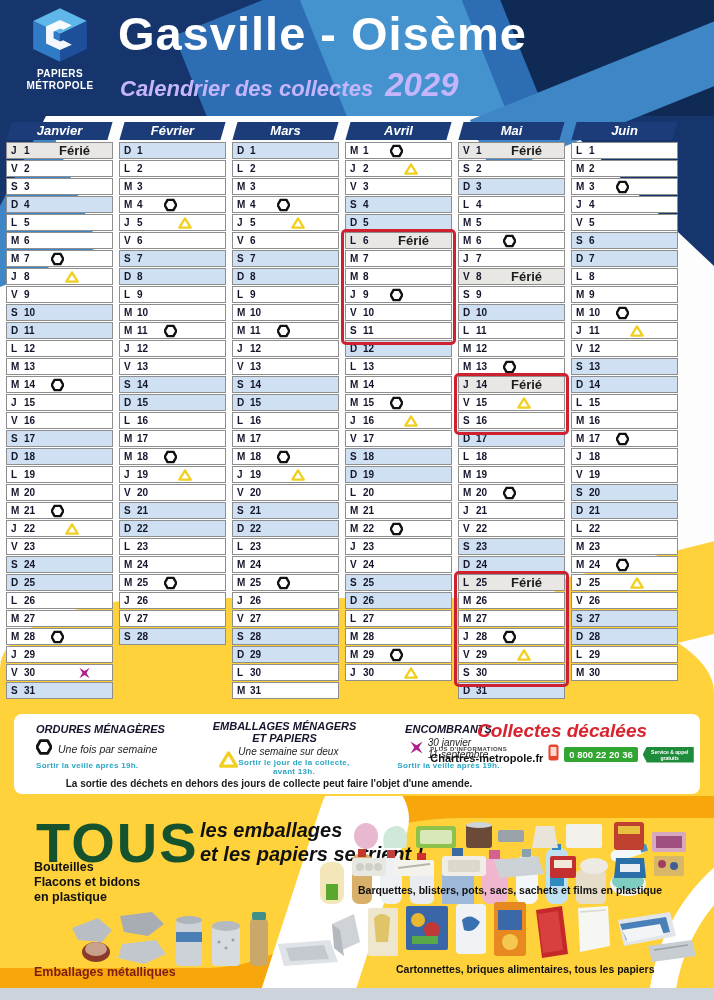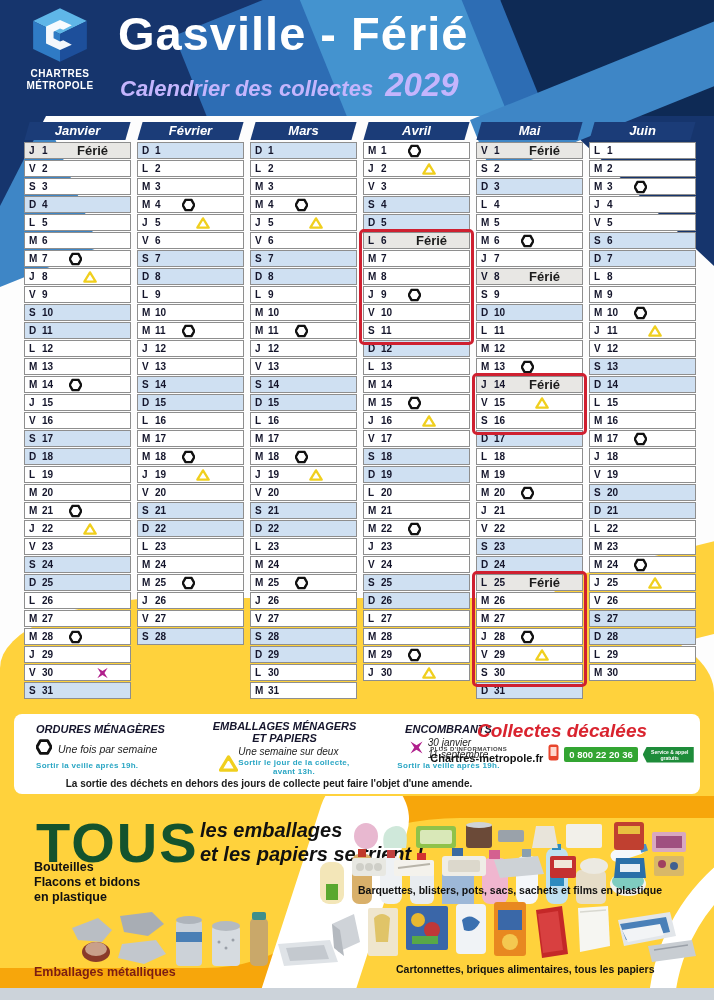--- a/index.html
+++ b/index.html
@@ -21,21 +21,21 @@
   .dec{position:absolute;}
   .d-right-wedge{left:520px;top:116px;width:194px;height:150px;background:#16356d;
                  clip-path:polygon(18% 0,100% 0,100% 100%);}
   .d-right-band{left:470px;top:120px;width:340px;height:60px;background:#3e86c6;transform:rotate(-22deg);transform-origin:left top;}
   .d-left-band{left:-70px;top:150px;width:150px;height:130px;background:#3e86c6;transform:rotate(-22deg);}
   .d-left-wedge{left:0;top:116px;width:46px;height:90px;background:#16356d;clip-path:polygon(0 0,100% 0,0 100%);}
   .yellow-bg{position:absolute;left:0;top:598px;width:714px;height:392px;background:#ffd23c;
              border-top-left-radius:170px 70px;border-top-right-radius:240px 95px;}
   .yellow-wedge{left:560px;top:556px;width:200px;height:90px;background:#ffd23c;transform:rotate(-14deg);}
   
-  .months{position:absolute;left:24px;top:122px;width:680px;z-index:2;display:flex;gap:6px;}
+  .months{position:absolute;left:6px;top:122px;width:680px;z-index:2;display:flex;gap:6px;}
   .month{width:107px;flex:0 0 107px;}
   .mh{position:relative;height:20px;}
   .mh-bg{position:absolute;left:3px;right:3px;top:0;bottom:2px;background:#1b3c78;transform:skewX(-16deg);}
   .mh-t{position:relative;display:block;color:#fff;font-weight:bold;font-style:italic;font-size:13px;
         line-height:18px;text-align:center;}
   .rows{position:relative;}
   .dr{position:relative;height:17px;margin-bottom:1px;box-sizing:border-box;border:1px solid #8e8e8e;
       background:#fff;font-size:10px;font-weight:bold;color:#14152b;line-height:15px;}
   .dr.we{background:#cfe0f2;}
   .dr.fer{background:#e8e7e4;}
@@ -48,21 +48,21 @@
   .mk-x{left:71px;}
   .rb{position:absolute;left:-4px;right:-4px;border:3px solid #cf2030;border-radius:5px;z-index:5;pointer-events:none;}
   
   .legend{position:absolute;left:14px;top:714px;width:686px;height:80px;background:#fff;border-radius:8px;z-index:3;}
   .li-title{font-weight:bold;font-style:italic;font-size:11px;color:#15152c;}
   .li-desc{font-style:italic;font-size:10.5px;color:#222;}
   .li-note{font-weight:bold;font-size:8px;color:#2aa6c4;letter-spacing:.3px;}
   .li1{position:absolute;left:22px;top:9px;}
   .li1 .row{display:flex;align-items:center;gap:6px;margin:4px 0 2px;}
   .li2{position:absolute;left:178px;top:6px;width:185px;text-align:center;}
-  .li2 .row{display:flex;align-items:flex-end;justify-content:center;margin-top:2px;}
+  .li2 .row{display:flex;align-items:center;justify-content:center;margin-top:2px;}
   .li3{position:absolute;left:372px;top:9px;width:125px;text-align:center;}
   .li3 .row{display:flex;align-items:center;justify-content:center;gap:4px;margin-top:2px;}
   .it{font-style:italic;font-size:10px;color:#222;text-align:left;line-height:12px;}
   .attention{position:absolute;left:402px;top:6px;width:292px;text-align:center;}
   .at{color:#d9232e;font-weight:bold;font-style:italic;font-size:19px;line-height:21px;}
   .contact{display:flex;align-items:center;justify-content:center;gap:5px;margin-top:3px;}
   .ci1{font-size:6px;font-weight:bold;color:#444;letter-spacing:.4px;text-align:left;}
   .ci2{font-size:11px;font-weight:bold;color:#111;text-align:left;}
   .phone-num{background:#33a532;color:#fff;font-weight:bold;font-size:9.5px;padding:2px 5px;border-radius:2px;white-space:nowrap;}
   .badge{background:#1e8c3a;color:#fff;font-size:5px;line-height:6px;font-weight:bold;padding:2px 3px 2px 6px;
@@ -95,24 +95,24 @@
     <div class="hdr-band hb3"></div>
     <div class="logo">
       <span>
         <svg width="58" height="58" viewBox="0 0 54 54">
           <polygon points="27,2 52,14 27,26 2,14" fill="#5fb6e8"></polygon>
           <polygon points="52,14 52,40 27,52 27,26" fill="#1d4f9b"></polygon>
           <polygon points="2,14 27,26 27,52 2,40" fill="#2f7bc5"></polygon>
           <path d="M27 13 L14 19 L14 35 L27 41 L38 36 L30 32 L27 33 L21 30 L21 24 L27 21 L30 22 L38 18 Z" fill="#ffffff" opacity="0.95"></path>
         </svg>
       </span>
-      <div class="logo-txt">CHARTRES</div>
+      <div class="logo-txt">PAPIERS</div>
       <div class="logo-txt">MÉTROPOLE</div>
     </div>
-    <div class="title">Gasville - Férié</div>
+    <div class="title">Gasville - Oisème</div>
     <div class="subtitle-row">
       <span class="subtitle">Calendrier des collectes</span>
       <span class="year">2029</span>
     </div>
   </div>
 
   <div class="dec d-right-wedge"></div>
   <div class="dec d-right-band"></div>
   <div class="dec d-left-band"></div>
   <div class="dec d-left-wedge"></div>

